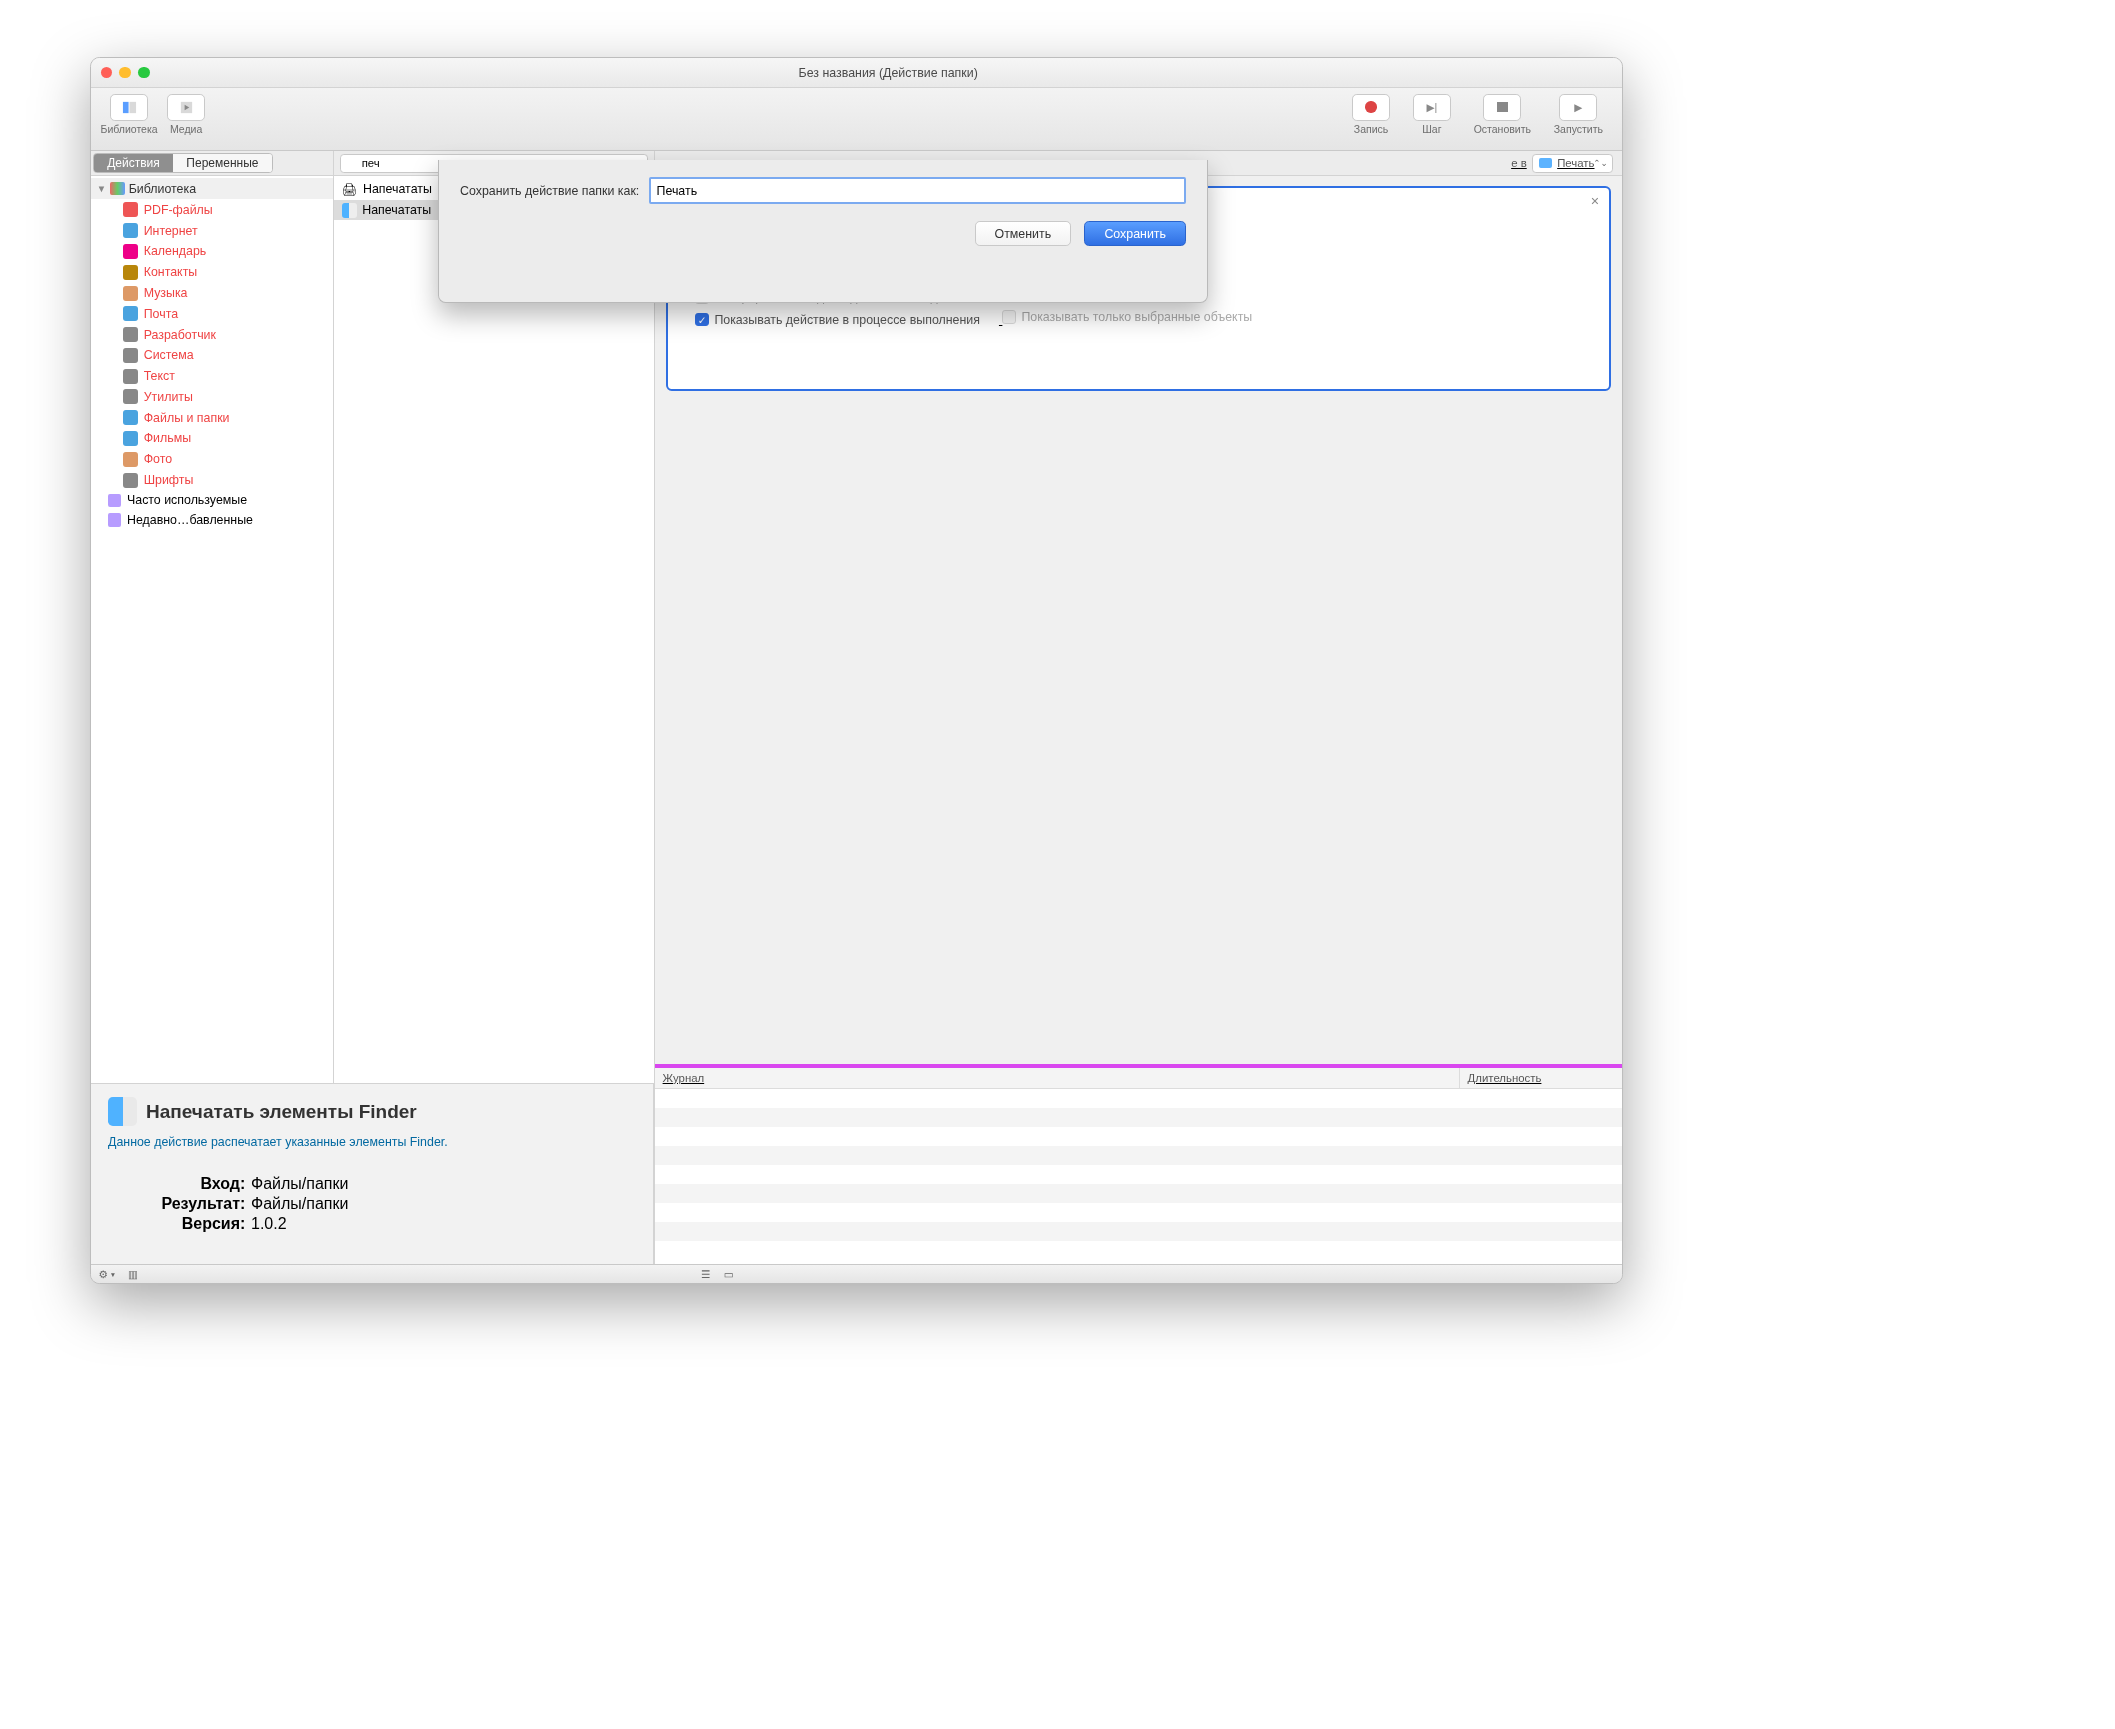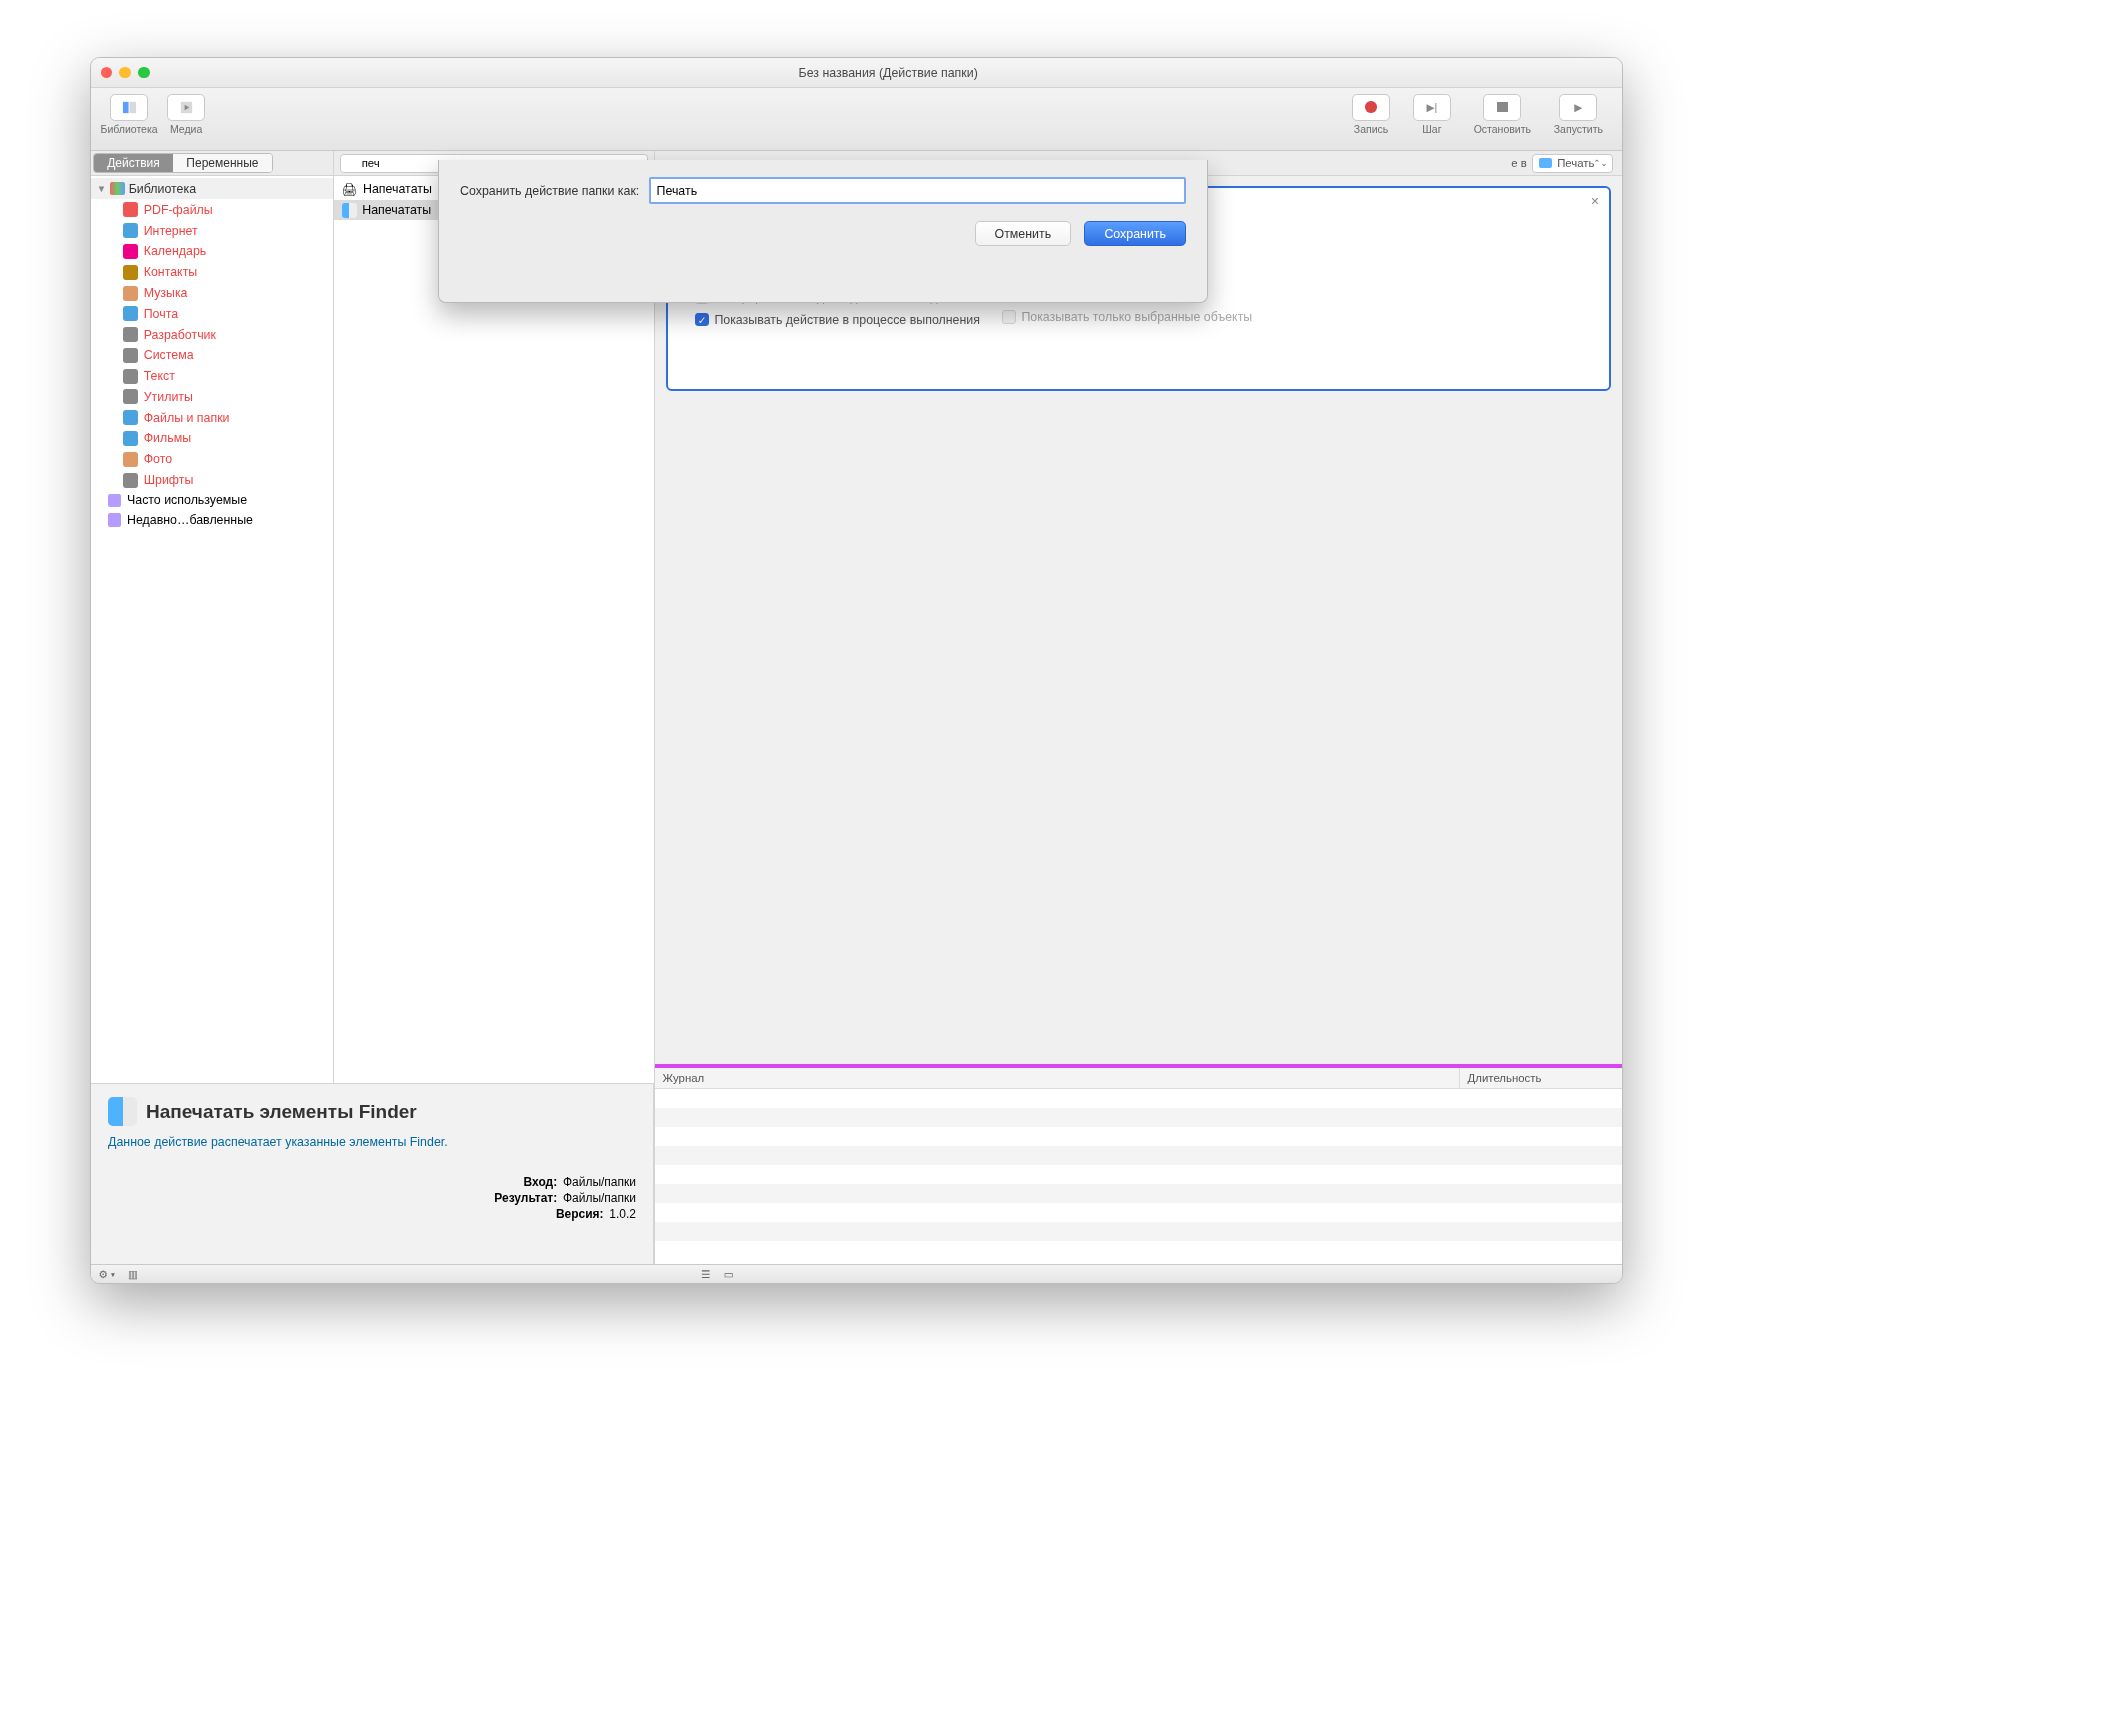--- a/index.html
+++ b/index.html
@@ -28,21 +28,21 @@
 .lib-list .it { padding: 2.9px 5.7px 2.9px 32px; display: flex; align-items: center; gap: 5.7px; color: #ef4444; }
 .lib-list .it .dot { width: 15px; height: 15px; border-radius: 2.9px; display: inline-block; }
 .lib-list .sub { padding: 2.9px 5.7px 2.9px 17px; display: flex; align-items: center; gap: 5.7px; }
 .lib-list .sub .pf { width: 13.3px; height: 13.3px; background: #b79cff; border-radius: 1.9px;}
 .mid-col { width: 321px; border-right: 1px solid #d3d3d3; background: #fff; position: relative; }
 .search { flex: 1; height: 19px; border: 1px solid #c9c9c9; border-radius: 3.8px; padding: 0 5.7px 0 21px; font-size: 11.4px; background: #fff; position: relative;}
 .search-ic { position: absolute; left: 11.4px; top: 2.9px; color: #888; font-size: 12.4px;}
 .mid-list { padding-top: 2.9px; font-size: 12.4px;}
 .mid-list .row { padding: 2.9px 7.6px; display: flex; align-items: center; gap: 5.7px;}
 .mid-list .row.sel { background: #dcdcdc;}
-.right-col { flex: 1; background: #f0f0f0; display: flex; flex-direction: column;}
+.right-col { flex: 1; background: #f0f0f0; display: flex; flex-direction: column; text-decoration: underline;}
 .wf-header { height: 25px; background: #ececec; border-bottom: 1px solid #d3d3d3; display: flex; align-items: center; justify-content: flex-end; padding: 0 9.5px; font-size: 11.4px; color: #555; gap: 5.7px;}
 .folder-sel { display: flex; align-items: center; border: 1px solid #c9c9c9; border-radius: 3.8px; background: #fff; height: 19px; padding: 0 17px 0 5.7px; position: relative; font-size: 11.4px;}
 .folder-sel .chev { position: absolute; right: 3.8px; font-size: 8.6px; color: #666;}
 .folder-ic { width: 13.3px; height: 10.5px; background: #5cb3ff; border-radius: 1.9px; margin-right: 4.8px;}
 .workflow-area { flex: 1; background: #f0f0f0; padding: 9.5px 11.4px 11.4px 11.4px; overflow: auto;}
 .action-card { border: 2.9px solid #2f6fe3; border-radius: 5.7px; background: #fff; height: 205px; position: relative;}
 .action-close { position: absolute; right: 9.5px; top: 5.7px; font-size: 14.3px; color: #888; cursor: pointer;}
 .action-top { height: 30px; }
 .action-row1 { display: flex; align-items: center; gap: 9.5px; padding: 5.7px 13.3px 1.9px 28.5px; font-size: 12.4px;}
 .dd { border: 1px solid #c9c9c9; border-radius: 3.8px; background: #fff; height: 21px; padding: 0 21px 0 7.6px; display: flex; align-items: center; font-size: 11.4px; position: relative; min-width: 285px;}
@@ -60,21 +60,21 @@
 .log-hdr div { padding: 3.8px 7.6px;}
 .log-hdr .c1 { flex: 1; border-right: 1px solid #dcdcdc;}
 .log-hdr .c2 { width: 162px;}
 .log-rows { flex: 1; }
 .log-rows div { height: 19px;}
 .log-rows div:nth-child(even){ background: #f4f4f4;}
 .info-panel { position: absolute; left: 0; bottom: 19px; width: 563px; height: 181px; background: #f2f2f2; border-top: 1px solid #d3d3d3; border-right: 1px solid #d3d3d3; padding: 13.3px 17px; font-size: 12.4px;}
 .info-panel h2 { display: flex; align-items: center; gap: 9.5px; font-size: 19px; color: #333; margin-bottom: 9.5px;}
 .finder-ic { width: 28.5px; height: 28.5px; background: linear-gradient(90deg,#4fb2ff 50%,#e9e9e9 50%); border-radius: 4.8px; position: relative;}
 .info-panel p { color: #0369a1; margin-bottom: 26px;}
-.info-panel .kv { display: flex; font-size: 12px; margin-bottom: 1.9px; justify-content: flex-end;}
+.info-panel .kv { display: flex; font-size: 16px; margin-bottom: 1.9px;}
 .info-panel .kv .k { width: 143px; text-align: right; padding-right: 5.7px; font-weight: bold;}
 .statusbar { position: absolute; left: 0; right: 0; bottom: 0; height: 19px; background: linear-gradient(#f3f3f3,#e5e5e5); border-top: 1px solid #c9c9c9; display: flex; align-items: center; font-size: 10.5px; color: #666; padding: 0 7.6px;}
 .statusbar .sp { margin-left: 563px; display: flex; gap: 13.3px;}
 .gear { display: flex; align-items: center; gap: 2.9px;}
 
 .dialog { position: absolute; left: 438px; top: 160px; width: 770px; height: 143px; background: #ececec; border: 1px solid #b9b9b9; border-top: none; border-radius: 0 0 7.6px 7.6px; box-shadow: 0 11.4px 27px rgba(0,0,0,0.28); z-index: 50; padding: 17px 21px;}
 .dlg-row { display: flex; align-items: center; gap: 9.5px; margin-bottom: 17px;}
 .dlg-label { font-size: 12.4px; color: #333;}
 .dlg-input { flex: 1; height: 27px; border: 2.9px solid #7baaf0; border-radius: 1.9px; background: #fff; padding: 0 5.7px; font-size: 12.4px; outline: none;}
 .dlg-btns { display: flex; justify-content: flex-end; gap: 13.3px;}

